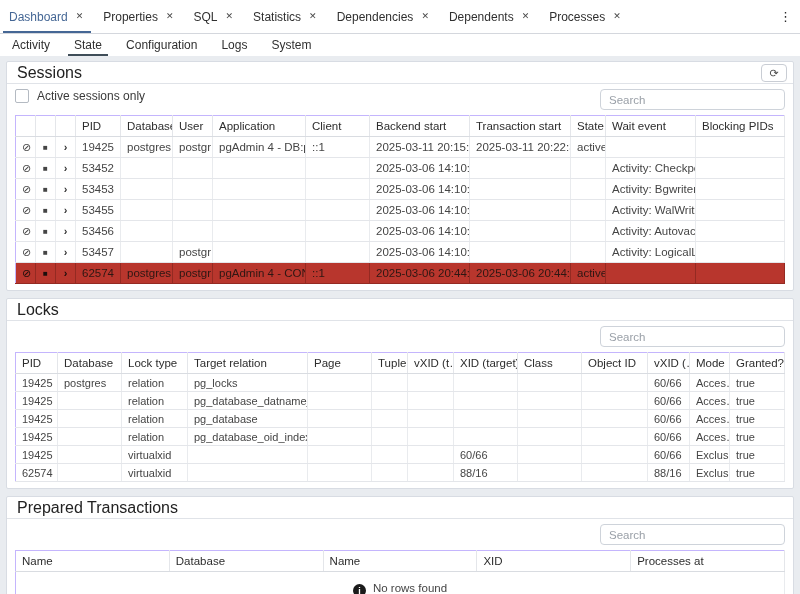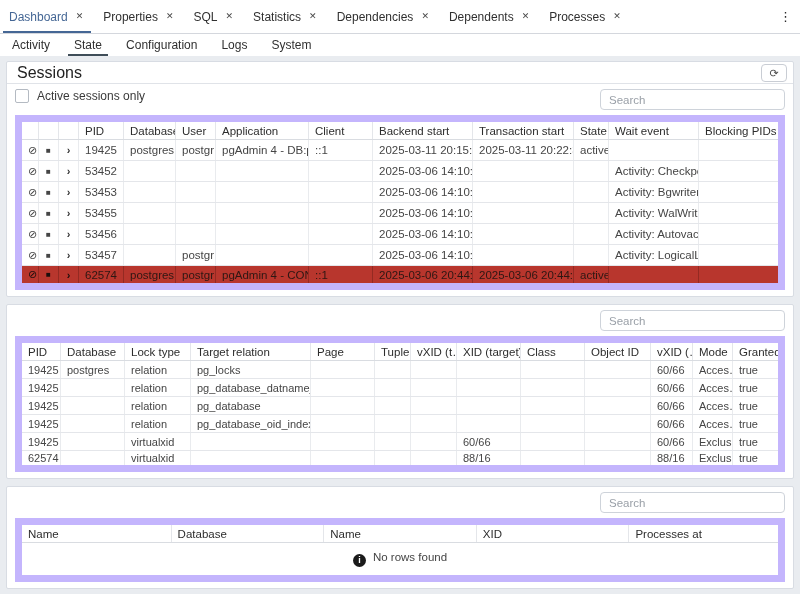--- a/index.html
+++ b/index.html
@@ -65,21 +65,21 @@
   .search::placeholder { color:#9aa0a8; }
   .refresh-btn {
     position:absolute; top:2px; right:6px; width:26px; height:18px;
     background:#fff; border:1px solid #c9cdd4; border-radius:4px;
     display:flex; align-items:center; justify-content:center;
     font-size:11px; color:#444; cursor:pointer;
   }
   
   table.grid {
     width:100%; border-collapse:collapse; table-layout:fixed;
-    border:7px solid #c4b5fd; font-size:11.5px;
+    border:1px solid #c4b5fd; font-size:11.5px;
   }
   table.grid th {
     font-weight:normal; text-align:left; color:#2d2d2d;
     border-right:1px solid #e4e6ea; border-bottom:1px solid #d9dce1;
     padding:0 6px; height:21px; white-space:nowrap; overflow:hidden; background:#fff;
   }
   table.grid td {
     color:#454545; border-right:1px solid #e9ebee; border-bottom:1px solid #e4e6ea;
     padding:0 6px; white-space:nowrap; overflow:hidden; background:#fff;
   }
@@ -304,20 +304,21 @@
               <td>active</td>
               <td></td>
               <td></td>
             </tr>
           </tbody>
       </table>
     </div>
   </section>
 
   <section class="panel">
+    <div class="panel-title">Locks</div>
     <div class="panel-body">
       <div class="controls-row">
         <input class="search" placeholder="Search" style="">
       </div>
       <table class="grid locks-grid">
         <colgroup>
           <col style="width:42px">
             <col style="width:64px">
             <col style="width:66px">
           <col style="width:120px">
@@ -438,20 +439,21 @@
               <td>88/16</td>
               <td>Exclusi…</td>
               <td>true</td>
             </tr>
           </tbody>
       </table>
     </div>
   </section>
 
   <section class="panel">
+    <div class="panel-title">Prepared Transactions</div>
     <div class="panel-body">
       <div class="controls-row">
         <input class="search" placeholder="Search" style="">
       </div>
       <table class="grid prepared-grid">
         <colgroup>
             <col style="width:20%">
             <col style="width:20%">
             <col style="width:20%">
             <col style="width:20%">

